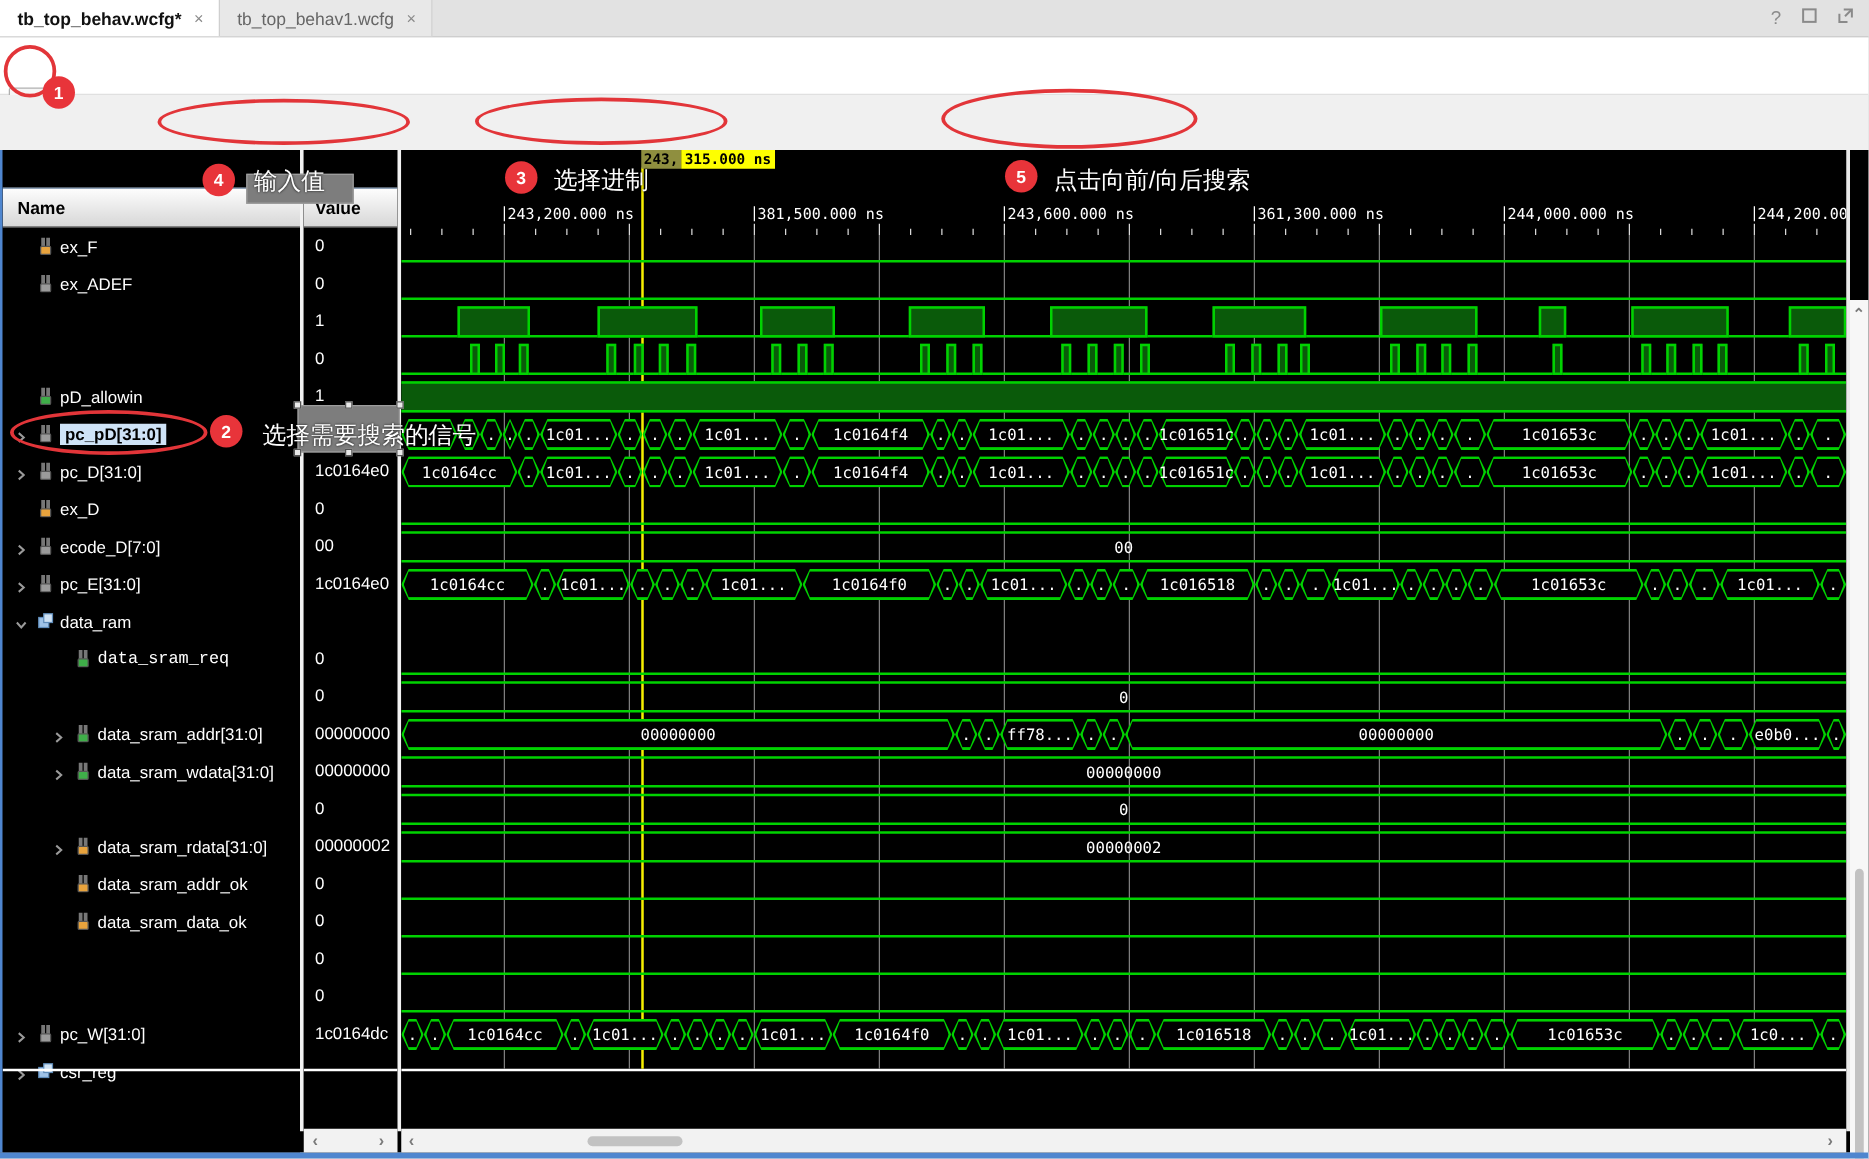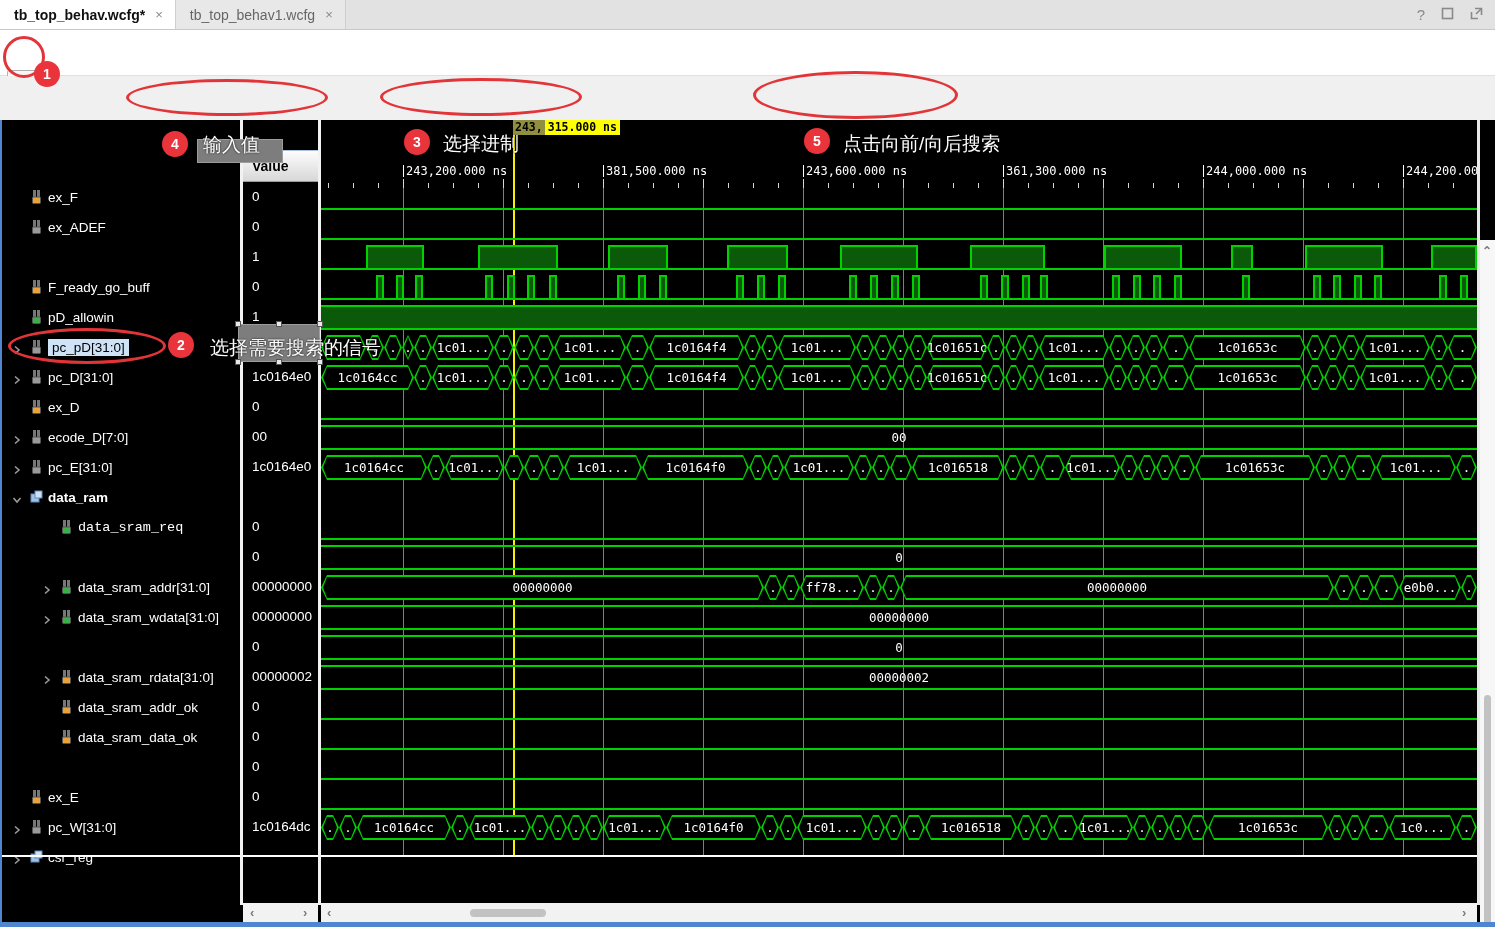--- a/index.html
+++ b/index.html
@@ -46,21 +46,21 @@
                   background:linear-gradient(#fdfdfd,#d7d7d7); border-top:1px solid #aac2de;
                   border-bottom:1px solid #9a9a9a; color:#000; font-weight:bold; font-size:14px;
                   display:flex; align-items:center; }
   #names { position:absolute; left:2px; top:0; width:238px; height:802px; background:#000; overflow:hidden; }
   #values { position:absolute; left:243px; top:0; width:75px; height:802px; background:#000; overflow:hidden; }
   .vdivider { position:absolute; top:0; width:3px; height:785px; background:#f2f2f2; }
 
   .sig-row { position:absolute; left:0; height:30px; width:100%; display:flex; align-items:center;
              color:#fff; font-size:13.5px; }
   .sig-label { white-space:nowrap; }
-  .sig-label.selected { background:#cfe3f7; color:#000; padding:1px 4px; }
+  .sig-label.selected { background:#cfe3f7; color:#000; padding:1px 4px;font-weight:bold; }
   .val-cell { position:absolute; left:9px; color:#fff; font-size:13.5px; white-space:nowrap; }
   .tree-chev { position:absolute; top:11px; }
   .sig-icon { position:absolute; top:8px; width:13px; height:14px; }
 
   
   #canvas { position:absolute; left:321px; top:0; width:1156px; height:802px; background:#000; overflow:hidden; }
   #canvas-edge { position:absolute; left:1477px; top:0; width:3px; height:785px; background:#e9e9e9; }
   .grid-v { position:absolute; top:68px; width:1px; height:667px; background:#7e7e7e; }
   .tick { position:absolute; background:#d8d8d8; width:1px; }
   .tlabel { position:absolute; top:44px; color:#fff; font-family:"DejaVu Sans Mono", monospace;
@@ -301,44 +301,37 @@
         <span><u>P</u>revious</span>
       </div>
     <div class="sb-btn" id="next-btn" style="left:865px; top:81px; width:66px; height:31px;">
         <span><u>N</u>ext</span>
       </div>
     <div id="search-close">×</div>
   </div>
 
   <div id="wavewin">
     <div id="names">
+      <div class="panel-header" style="left:0; width:238px; padding-left:12px;">Name</div>
     <div class="sig-row" style="top: 62px;">
           <div class="sig-icon" style="left: 28px;"><svg width="13" height="14" viewBox="0 0 13 14" xmlns="http://www.w3.org/2000/svg">
               <rect x="3" y="0" width="3" height="9" fill="#777"></rect>
               <rect x="7" y="0" width="3" height="9" fill="#777"></rect>
               <rect x="2.5" y="7" width="8" height="6.5" rx="1" fill="#e8a33d" stroke="#555"></rect>
             </svg></div>
           <span class="sig-label" style="margin-left: 46px;">ex_F</span>
         </div>
         <div class="sig-row" style="top: 92px;">
           <div class="sig-icon" style="left: 28px;"><svg width="13" height="14" viewBox="0 0 13 14" xmlns="http://www.w3.org/2000/svg">
               <rect x="3" y="0" width="3" height="9" fill="#777"></rect>
               <rect x="7" y="0" width="3" height="9" fill="#777"></rect>
               <rect x="2.5" y="7" width="8" height="6.5" rx="1" fill="#9a9a9a" stroke="#555"></rect>
             </svg></div>
           <span class="sig-label" style="margin-left: 46px;">ex_ADEF</span>
         </div>
-        <div class="sig-row" style="top: 152px;">
-          <div class="sig-icon" style="left: 28px;"><svg width="13" height="14" viewBox="0 0 13 14" xmlns="http://www.w3.org/2000/svg">
-              <rect x="3" y="0" width="3" height="9" fill="#777"></rect>
-              <rect x="7" y="0" width="3" height="9" fill="#777"></rect>
-              <rect x="2.5" y="7" width="8" height="6.5" rx="1" fill="#e8a33d" stroke="#555"></rect>
-            </svg></div>
-          <span class="sig-label" style="margin-left: 46px;">F_ready_go_buff</span>
-        </div>
         <div class="sig-row" style="top: 182px;">
           <div class="sig-icon" style="left: 28px;"><svg width="13" height="14" viewBox="0 0 13 14" xmlns="http://www.w3.org/2000/svg">
               <rect x="3" y="0" width="3" height="9" fill="#777"></rect>
               <rect x="7" y="0" width="3" height="9" fill="#777"></rect>
               <rect x="2.5" y="7" width="8" height="6.5" rx="1" fill="#3fae49" stroke="#555"></rect>
             </svg></div>
           <span class="sig-label" style="margin-left: 46px;">pD_allowin</span>
         </div>
         <div class="sig-row" style="top: 212px;">
           <div class="tree-chev" style="left: 10px;"><svg width="10" height="10" viewBox="0 0 10 10" xmlns="http://www.w3.org/2000/svg">
@@ -393,21 +386,21 @@
           <span class="sig-label" style="margin-left: 46px;">pc_E[31:0]</span>
         </div>
         <div class="sig-row" style="top: 362px;">
           <div class="tree-chev" style="left: 10px;"><svg width="10" height="10" viewBox="0 0 10 10" xmlns="http://www.w3.org/2000/svg">
               <path d="M1.5 3l3.5 4 3.5-4" fill="none" stroke="#9a9a9a" stroke-width="1.6"></path>
             </svg></div>
           <div class="sig-icon" style="left: 28px;"><svg width="13" height="14" viewBox="0 0 13 14" xmlns="http://www.w3.org/2000/svg">
               <rect x="1" y="4" width="8" height="8" fill="#9fc3e8" stroke="#5f8cba"></rect>
               <rect x="5" y="1" width="7" height="7" fill="#cfe2f4" stroke="#5f8cba"></rect>
             </svg></div>
-          <span class="sig-label" style="margin-left: 46px; font-weight: bold;">data_ram</span>
+          <span class="sig-label" style="margin-left: 46px;">data_ram</span>
         </div>
         <div class="sig-row" style="top: 392px;">
           <div class="sig-icon" style="left: 58px;"><svg width="13" height="14" viewBox="0 0 13 14" xmlns="http://www.w3.org/2000/svg">
               <rect x="3" y="0" width="3" height="9" fill="#777"></rect>
               <rect x="7" y="0" width="3" height="9" fill="#777"></rect>
               <rect x="2.5" y="7" width="8" height="6.5" rx="1" fill="#3fae49" stroke="#555"></rect>
             </svg></div>
           <span class="sig-label" style="margin-left: 76px; font-family: Liberation Mono, monospace;">data_sram_req</span>
         </div>
         <div class="sig-row" style="top: 452px;">
@@ -451,28 +444,20 @@
             </svg></div>
           <span class="sig-label" style="margin-left: 76px;">data_sram_addr_ok</span>
         </div>
         <div class="sig-row" style="top: 602px;">
           <div class="sig-icon" style="left: 58px;"><svg width="13" height="14" viewBox="0 0 13 14" xmlns="http://www.w3.org/2000/svg">
               <rect x="3" y="0" width="3" height="9" fill="#777"></rect>
               <rect x="7" y="0" width="3" height="9" fill="#777"></rect>
               <rect x="2.5" y="7" width="8" height="6.5" rx="1" fill="#e8a33d" stroke="#555"></rect>
             </svg></div>
           <span class="sig-label" style="margin-left: 76px;">data_sram_data_ok</span>
-        </div>
-        <div class="sig-row" style="top: 662px;">
-          <div class="sig-icon" style="left: 28px;"><svg width="13" height="14" viewBox="0 0 13 14" xmlns="http://www.w3.org/2000/svg">
-              <rect x="3" y="0" width="3" height="9" fill="#777"></rect>
-              <rect x="7" y="0" width="3" height="9" fill="#777"></rect>
-              <rect x="2.5" y="7" width="8" height="6.5" rx="1" fill="#e8a33d" stroke="#555"></rect>
-            </svg></div>
-          <span class="sig-label" style="margin-left: 46px;">ex_E</span>
         </div>
         <div class="sig-row" style="top: 692px;">
           <div class="tree-chev" style="left: 10px;"><svg width="10" height="10" viewBox="0 0 10 10" xmlns="http://www.w3.org/2000/svg">
               <path d="M3 1.5l4 3.5-4 3.5" fill="none" stroke="#9a9a9a" stroke-width="1.6"></path>
             </svg></div>
           <div class="sig-icon" style="left: 28px;"><svg width="13" height="14" viewBox="0 0 13 14" xmlns="http://www.w3.org/2000/svg">
               <rect x="3" y="0" width="3" height="9" fill="#777"></rect>
               <rect x="7" y="0" width="3" height="9" fill="#777"></rect>
               <rect x="2.5" y="7" width="8" height="6.5" rx="1" fill="#9a9a9a" stroke="#555"></rect>
             </svg></div>

